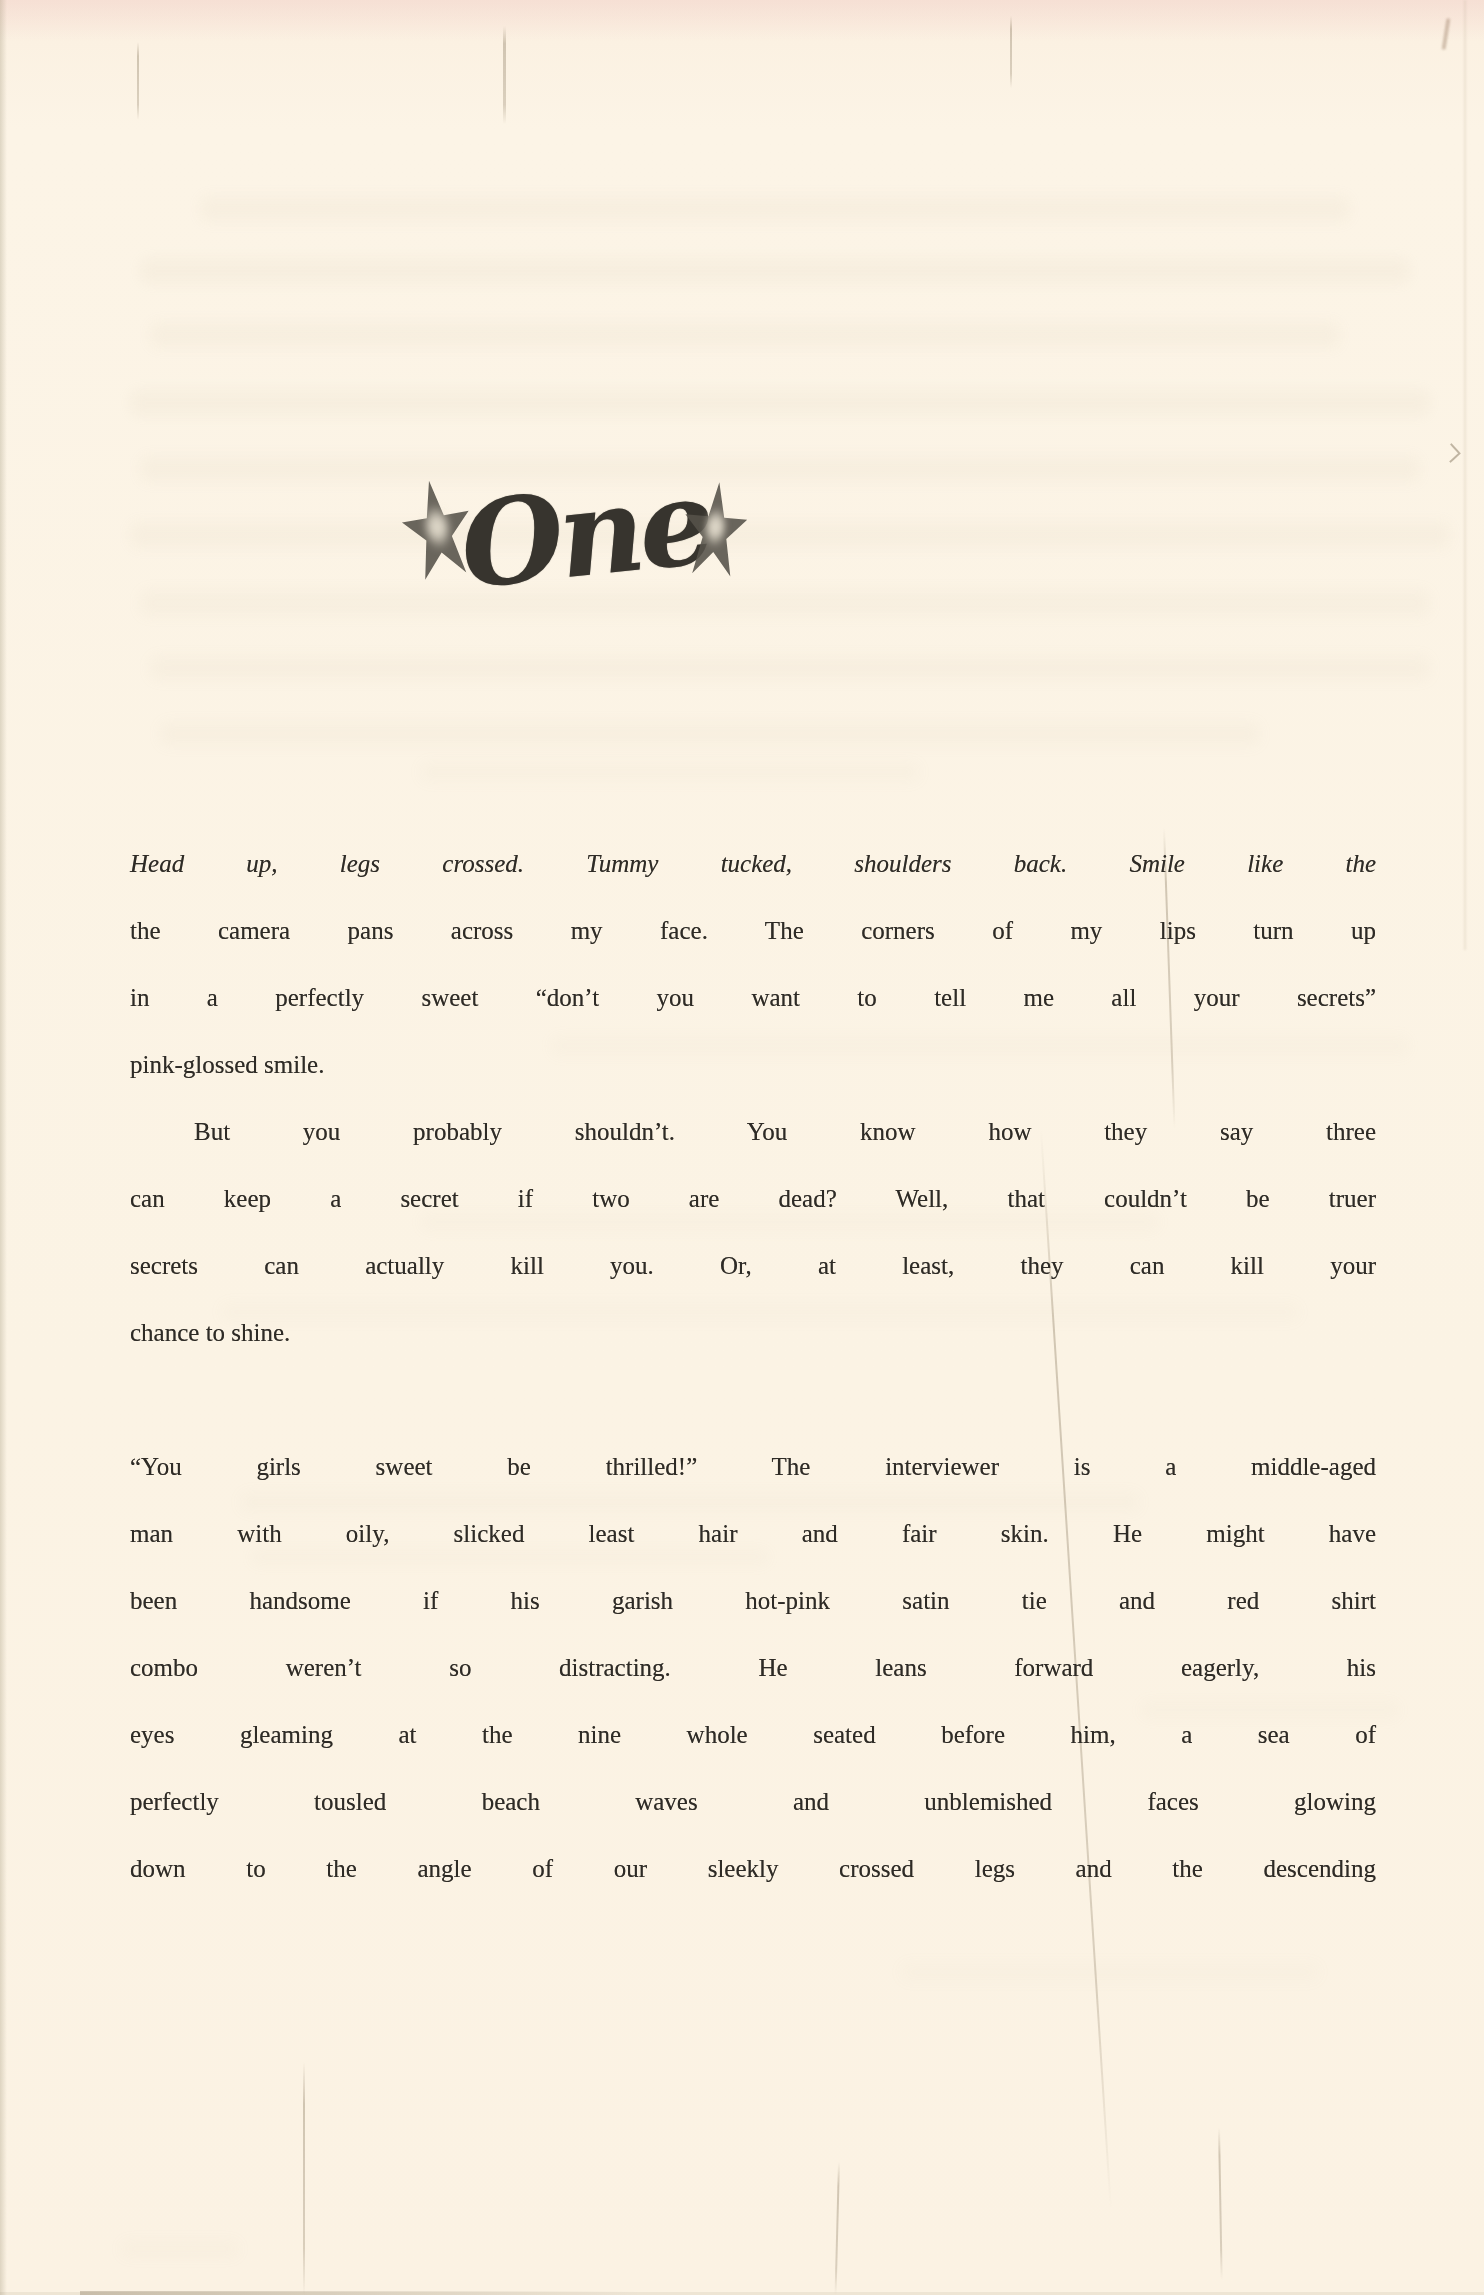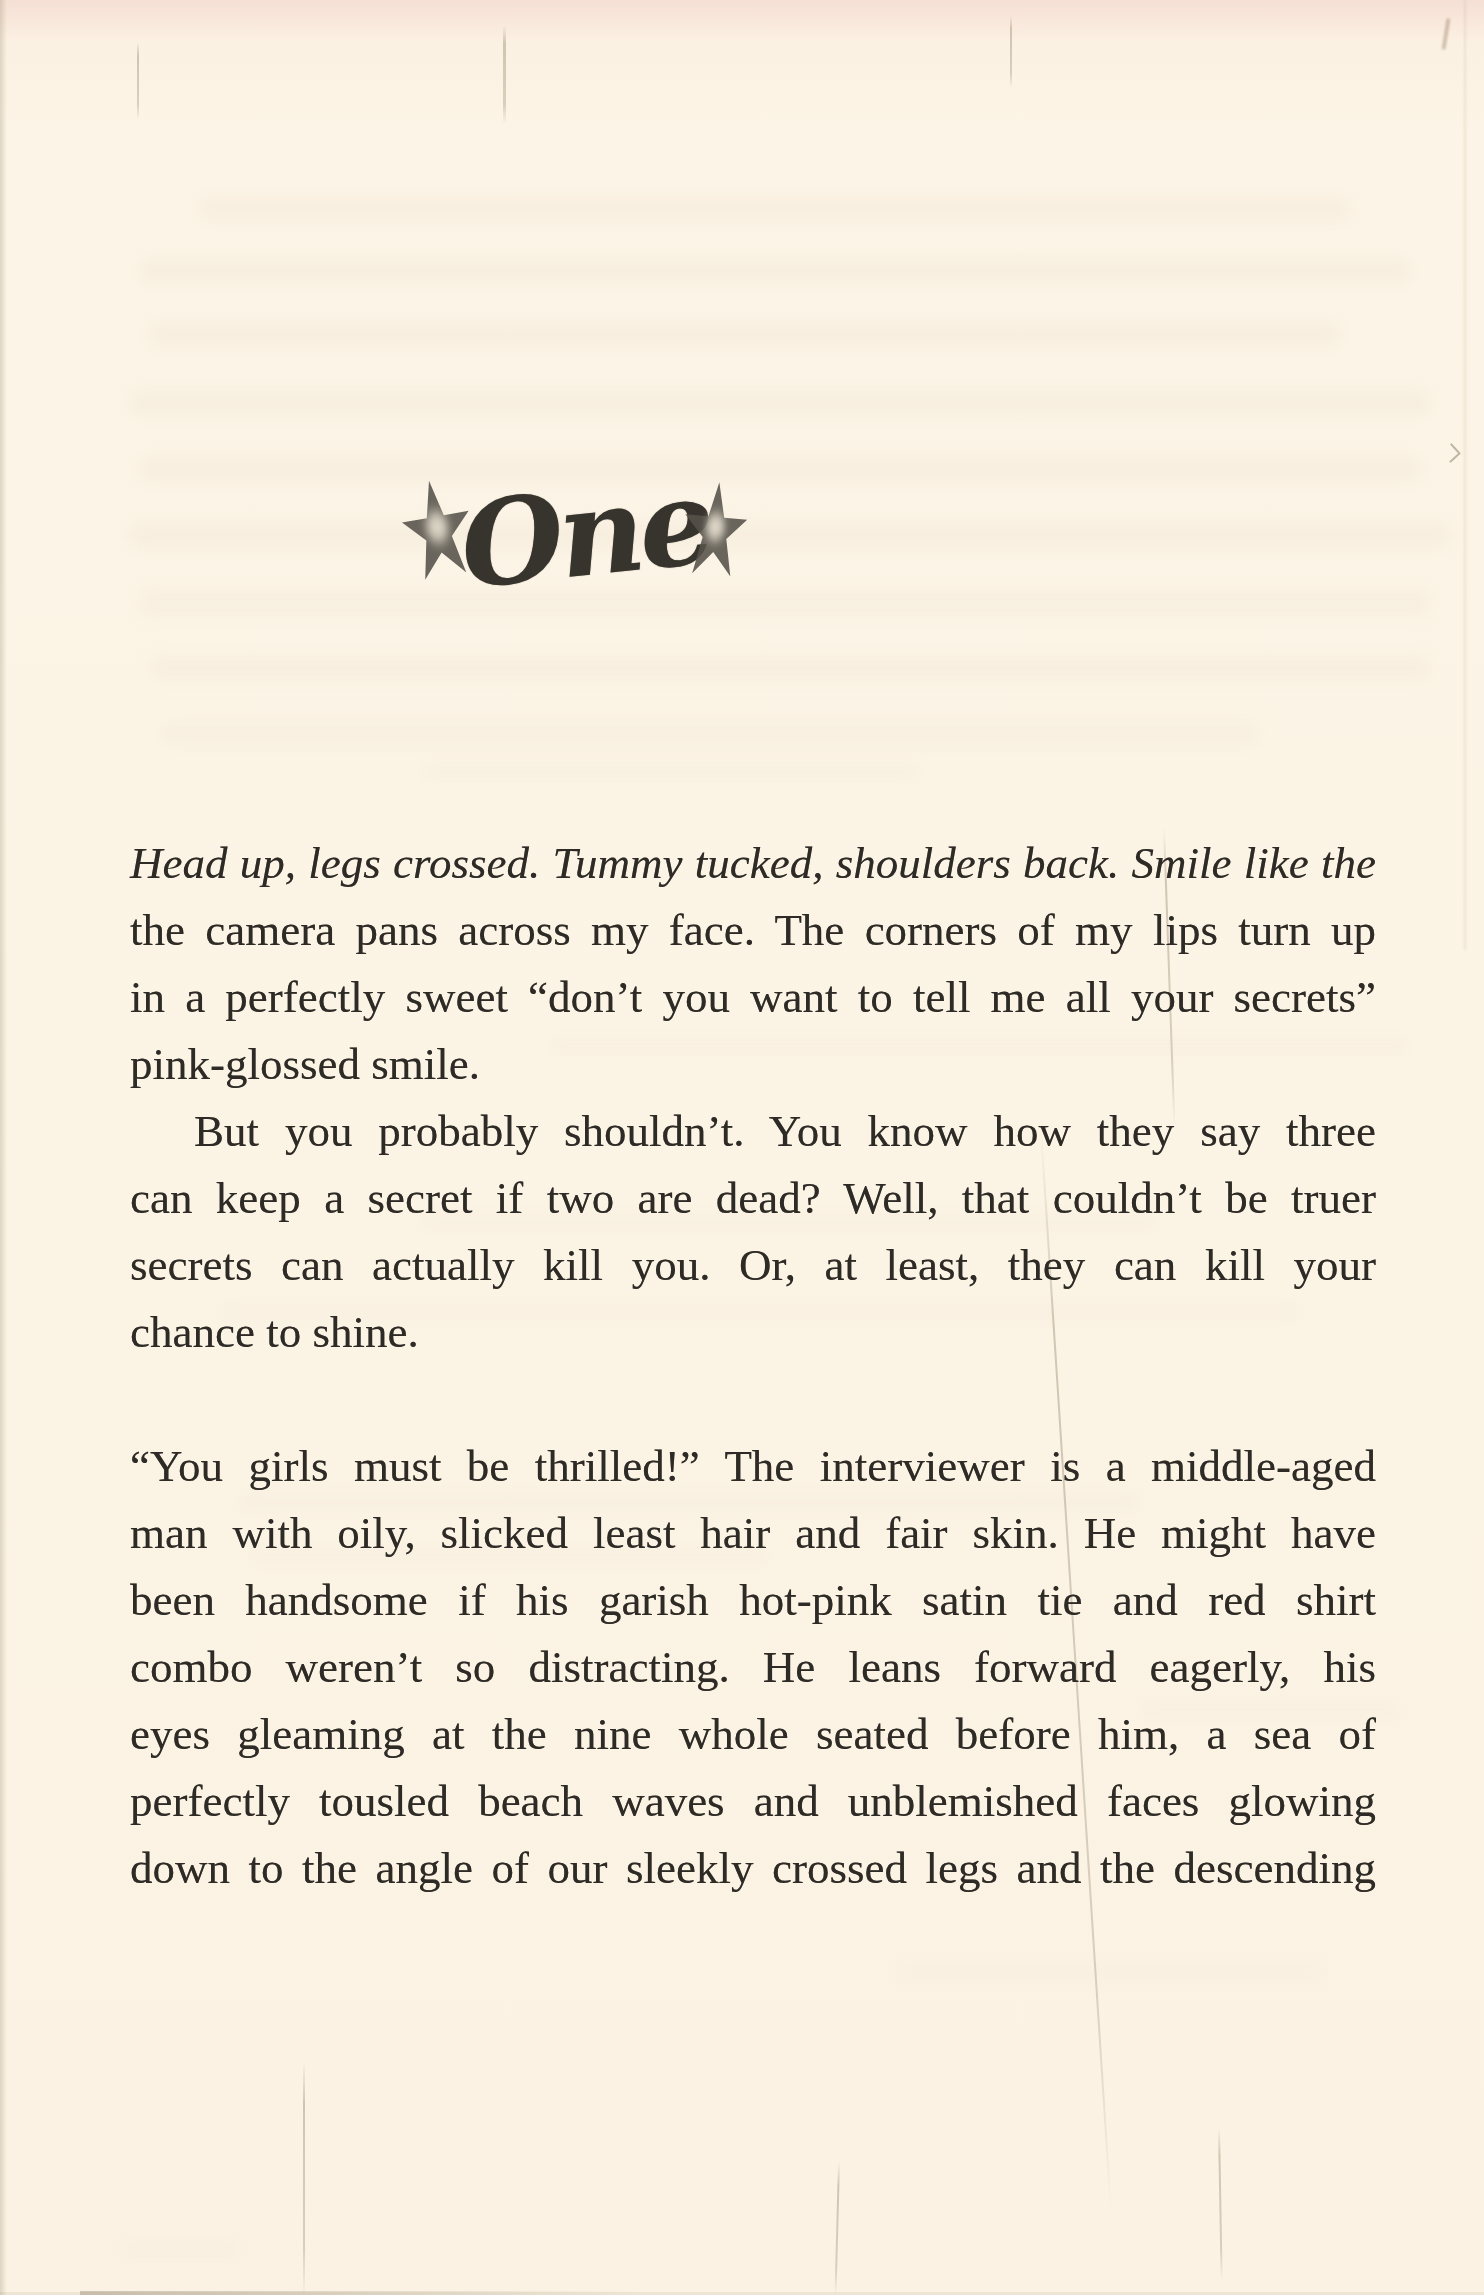--- a/index.html
+++ b/index.html
@@ -27,21 +27,21 @@
     font-size:118px;color:#37342e;letter-spacing:-5px;transform:rotate(-6deg);
     text-shadow:0 0 1px rgba(55,52,46,.55);
   }
   .star{position:absolute;opacity:.88;}
   .star-left{left:52px;top:38px;transform:rotate(-10deg);}
   .star-right{left:332px;top:40px;transform:rotate(5deg);}
 
   
   .text-block{
     position:absolute;left:130px;top:830px;width:1246px;
-    font-size:45px;line-height:67px;color:#2e2b26;
+    font-size:25px;line-height:67px;color:#2e2b26;
     text-shadow:0 0 .6px rgba(46,43,38,.55);
   }
   .paragraph{margin:0;}
   .paragraph.section-break{margin-top:67px;}
   .line{text-align:justify;text-align-last:justify;white-space:normal;}
   .line.no-just{text-align-last:left;}
   .line.indent{text-indent:64px;}
   .it{font-style:italic;}
 
   
@@ -124,21 +124,21 @@
       <div class="line"><span class="ro">in a perfectly sweet “don’t you want to tell me all your secrets”</span></div>
       <div class="line no-just"><span class="ro">pink-glossed smile.</span></div>
     </div>
     <div class="paragraph">
       <div class="line indent"><span class="ro">But you probably shouldn’t. You know how they say three</span></div>
       <div class="line"><span class="ro">can keep a secret if two are dead? Well, that couldn’t be truer</span></div>
       <div class="line"><span class="ro">secrets can actually kill you. Or, at least, they can kill your</span></div>
       <div class="line no-just"><span class="ro">chance to shine.</span></div>
     </div>
     <div class="paragraph section-break">
-      <div class="line"><span class="ro">“You girls must be thrilled!” The interviewer is a middle-aged</span></div>
+      <div class="line"><span class="ro">“You girls sweet be thrilled!” The interviewer is a middle-aged</span></div>
       <div class="line"><span class="ro">man with oily, slicked least hair and fair skin. He might have</span></div>
       <div class="line"><span class="ro">been handsome if his garish hot-pink satin tie and red shirt</span></div>
       <div class="line"><span class="ro">combo weren’t so distracting. He leans forward eagerly, his</span></div>
       <div class="line"><span class="ro">eyes gleaming at the nine whole seated before him, a sea of</span></div>
       <div class="line"><span class="ro">perfectly tousled beach waves and unblemished faces glowing</span></div>
       <div class="line"><span class="ro">down to the angle of our sleekly crossed legs and the descending</span></div>
     </div>
   </div>
 
 <div class="stray-tick"></div>

